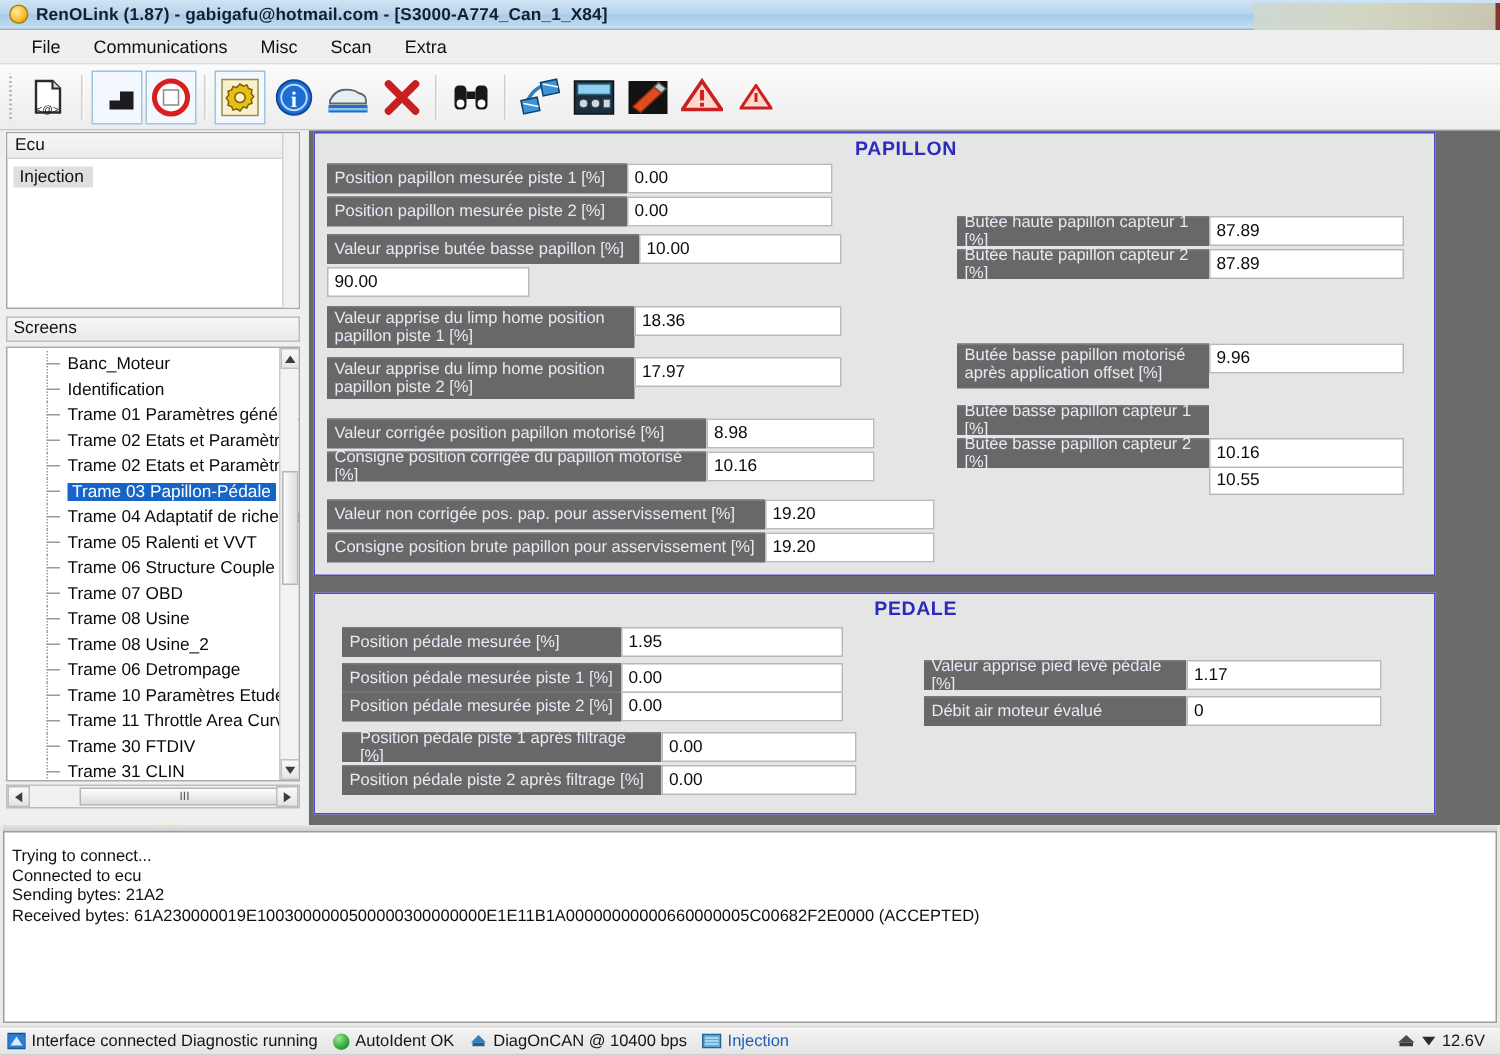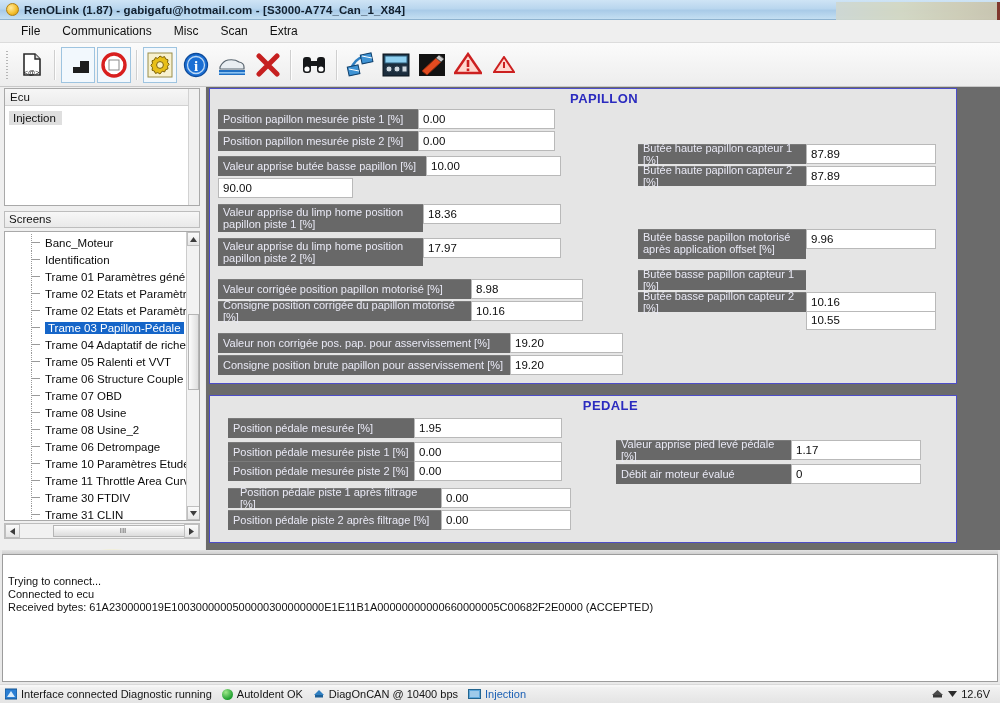--- a/index.html
+++ b/index.html
@@ -189,21 +189,21 @@
   .f-value {
     background: #ffffff; color: #0a0a0a; font-size: 11.5px;
     padding: 0 4px; display: flex; align-items: center;
     border: 1px solid #b9b9b9;
   }
 
   
   .log {
     position: absolute; left: 2px; top: 554px; width: 996px; height: 128px;
     background: #ffffff; border: 1px solid #9c9c9c;
-    padding: 20px 5px; overflow: hidden;
+    padding: 10px 5px; overflow: hidden;
   }
   .log-line { font-size: 11px; color: #111; line-height: 13.2px; white-space: nowrap; }
   .log-resize {
     position: absolute; left: 2px; top: 550px; width: 996px; height: 4px;
     background: linear-gradient(to bottom,#e3e3e3,#cfcfcf);
   }
 
   
   .statusbar {
     position: absolute; left: 0; top: 684px; width: 1000px; height: 19px;
@@ -556,20 +556,21 @@
             <div class="f-value" style="width: 130px; height: 20px;">0</div>
           </div>
         </div>
     </div>
   </div>
 
   <div class="log-resize"></div>
   <div class="log">
     <div class="log-line">Trying to connect...</div>
     <div class="log-line">Connected to ecu</div>
+    <div class="log-line">Sending bytes: 21A2</div>
     <div class="log-line">Received bytes: 61A230000019E1003000000500000300000000E1E11B1A00000000000660000005C00682F2E0000 (ACCEPTED)</div>
   </div>
 
   <div class="statusbar">
     <div class="sb-item">
       <svg width="12" height="12" viewBox="0 0 12 12">
         <rect x="0" y="1" width="12" height="10" fill="#2b7fd4" stroke="#14548f"></rect>
         <path d="M2 9 L6 3 L10 9 z" fill="#d9ecfb"></path>
       </svg>
       <span>Interface connected Diagnostic running</span>

